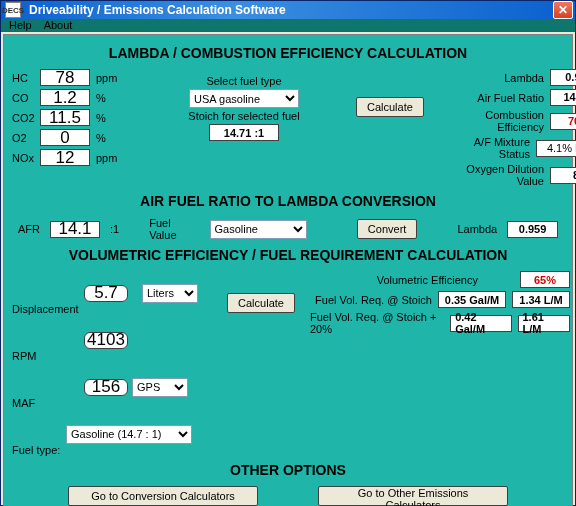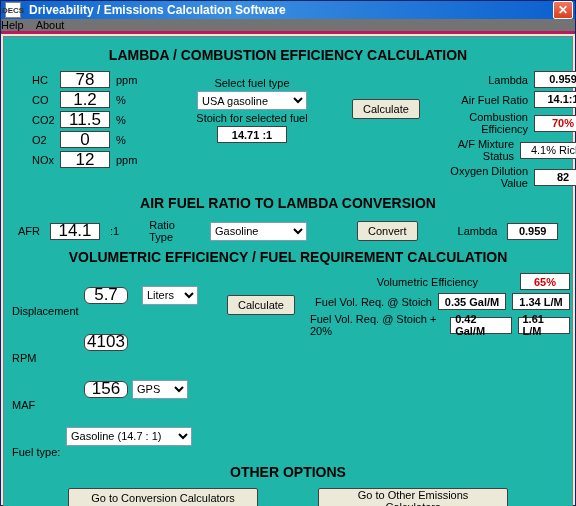--- a/index.html
+++ b/index.html
@@ -34,24 +34,24 @@
   .titlebar .close {
     width: 20px; height: 18px;
     background: linear-gradient(#f07860, #d84020);
     border: 1px solid #fff;
     border-radius: 2px;
     color: white; font-weight: bold;
     display: flex; align-items: center; justify-content: center;
     cursor: pointer;
   }
   .menubar {
-    height: 18px; background: #737373;
-    border-bottom: 3px solid #be185d;
+    height: 18px; background: #0f766e;
+    border-bottom: 1px solid #be185d;
     display: flex; align-items: center;
-    padding: 0 0; gap: 12px;
+    padding: 0 8px; gap: 12px;
   }
   .menubar span { cursor: pointer; }
   .client {
     flex: 1;
     background: #20b2aa;
     background: #1fb5a8;
     margin: 2px;
     border: 1px solid #808080;
     padding: 4px 8px 8px 8px;
     position: relative;
@@ -86,22 +86,21 @@
     border: 1px solid #404040;
     border-radius: 2px;
     font-family: inherit;
     font-size: 11px;
     padding: 0 10px;
     cursor: pointer;
   }
   .section1 {
     display: grid;
     grid-template-columns: 120px 200px 80px 160px;
-    column-gap: 0px;
-    margin-left: 20px;
+    column-gap: 12px;
   }
   .gascol { display: flex; flex-direction: column; gap: 3px; }
   .gasrow { display: flex; align-items: center; }
   .gasrow .g-lbl { width: 28px; }
   .gasrow .g-val { width: 50px; }
   .gasrow .g-unit { margin-left: 6px; }
   .midcol { display: flex; flex-direction: column; align-items: center; gap: 2px; font-size: 11px;}
   .rightcol { display: flex; flex-direction: column; gap: 3px; }
   .rrow { display: flex; align-items: center; justify-content: flex-end; }
   .rrow .r-lbl { text-align: right; margin-right: 6px; flex:1; }
@@ -201,21 +200,21 @@
           <span class="r-val">82</span>
         </div>
       </div>
     </div>
 
     <div class="h1">AIR FUEL RATIO TO LAMBDA CONVERSION</div>
     <div class="section2">
       <span>AFR</span>
       <input class="val" style="width: 50px;" value="14.1">
       <span>:1</span>
-      <span style="margin-left:20px">Ratio Type</span>
+      <span style="margin-left:20px">Fuel Value</span>
       <select class="sel" style="width:100px">
         <option>Gasoline</option>
       </select>
       <span style="margin-left:30px"></span>
       <button class="btn">Convert</button>
       <span style="margin-left:30px">Lambda</span>
       <span class="box" style="width:52px">0.959</span>
     </div>
 
     <div class="h1">VOLUMETRIC EFFICIENCY / FUEL REQUIREMENT CALCULATION</div>

